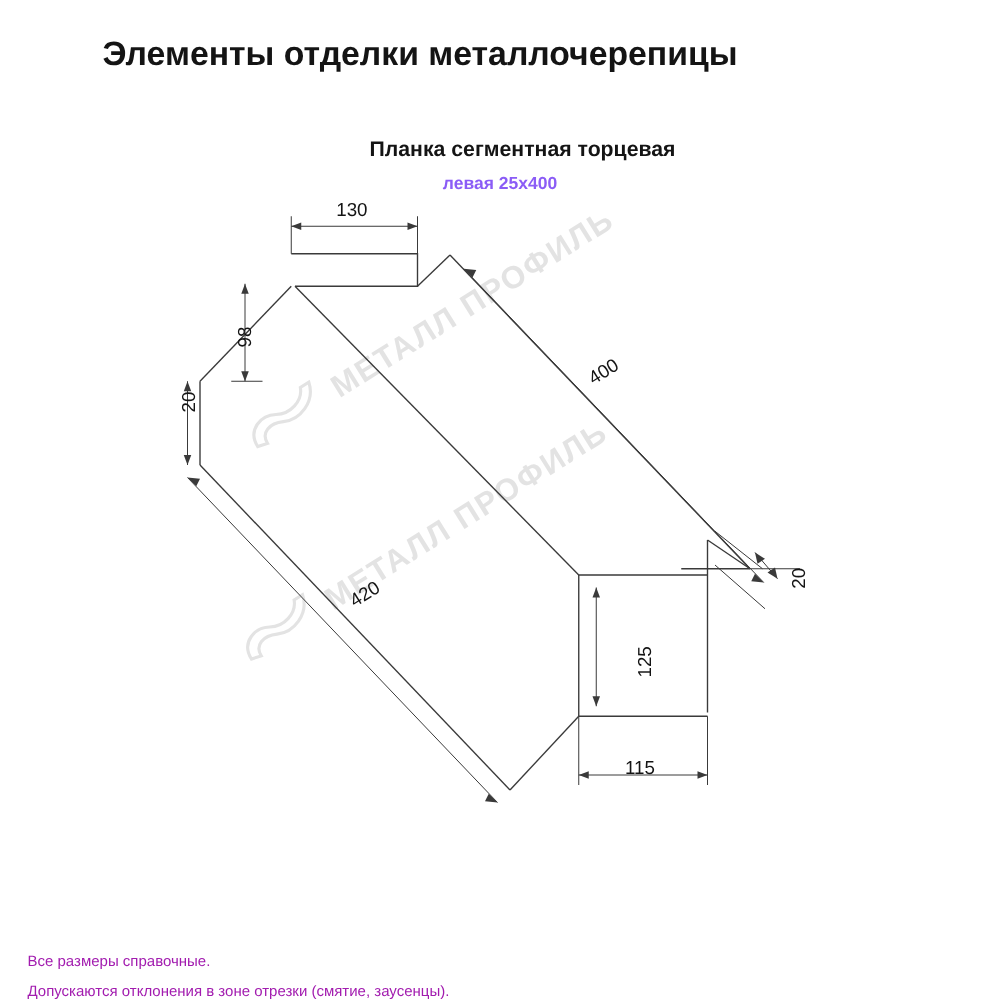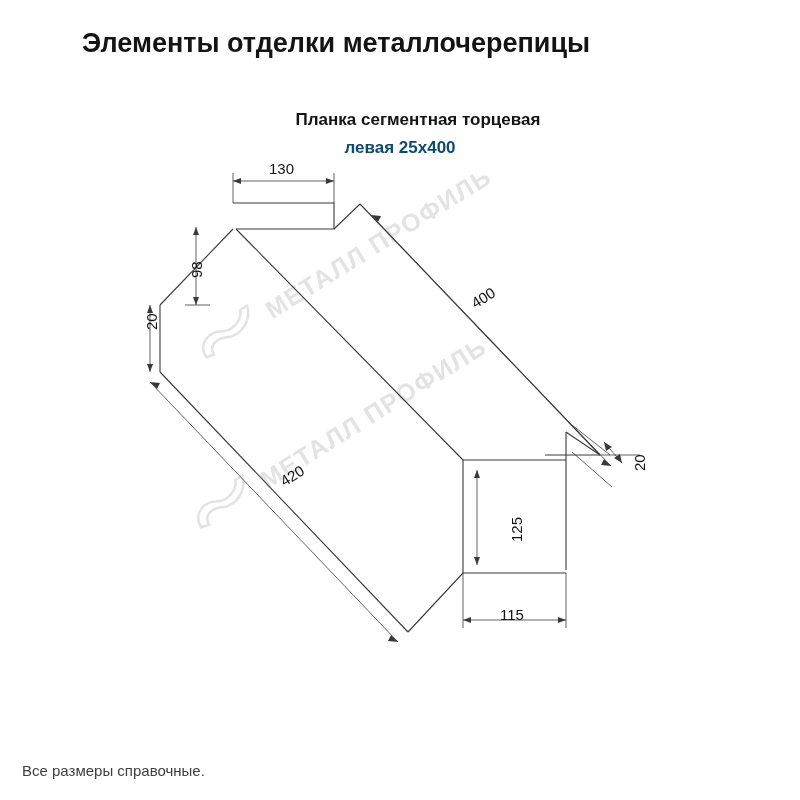--- a/index.html
+++ b/index.html
@@ -40,29 +40,29 @@
     font-weight: bold;
     color: #141414;
     margin-left: 18px;
   }
   .subtitle-2 {
     position: absolute;
     left: 0;
     top: 138px;
     width: 800px;
     text-align: center;
-    font-size: 17px;
-    font-weight: bold;
-    color: #0c4a6e;
+    font-size: 14px;
+    font-weight: bold;
+    color: #8b5cf6;
   }
   .footnote {
     position: absolute;
     left: 22px;
-    font-size: 15px;
-    color: #404040;
+    font-size: 12px;
+    color: #a21caf;
     white-space: nowrap;
   }
   .footnote.l1 { top: 762px; }
   .footnote.l2 { top: 786px; }
 
   svg.drawing {
     position: absolute;
     left: 0;
     top: 0;
     width: 800px;
@@ -195,14 +195,15 @@
 
   <div class="dim-label" style="left:277px; top:475px; transform: rotate(-32deg); transform-origin:left top;">420</div>
 
   <div class="dim-label" style="left:631px; top:471px; transform: rotate(-90deg); transform-origin:left top;">20</div>
 
   <div class="dim-label rot-90" style="left:508px; top:542px;">125</div>
 
   <div class="dim-label" style="left:500px; top:606px;text-align:center;">115</div>
 
   <div class="footnote l1">Все размеры справочные.</div>
+  <div class="footnote l2">Допускаются отклонения в зоне отрезки (смятие, заусенцы).</div>
 
 </div>
 
 </body></html>

